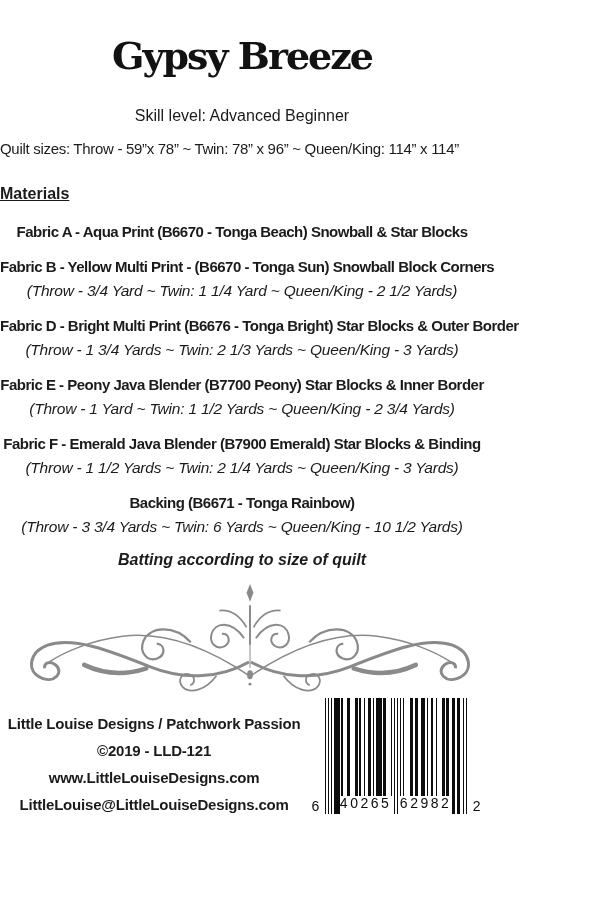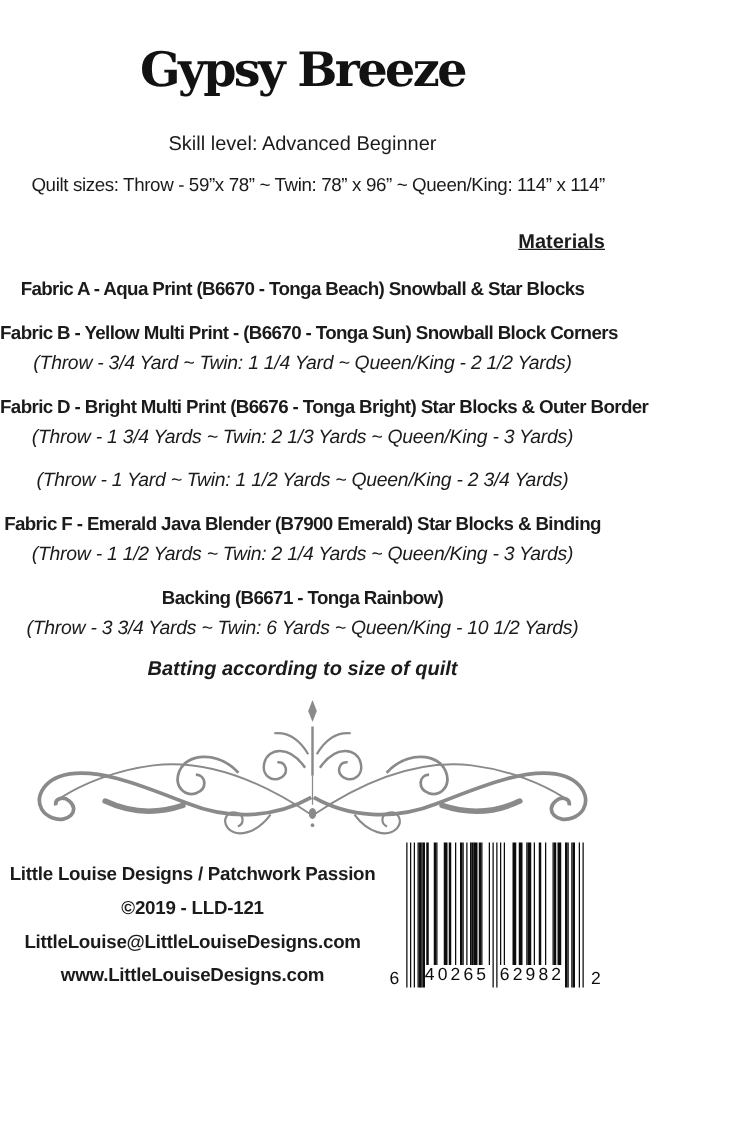--- a/index.html
+++ b/index.html
@@ -8,23 +8,23 @@
     font-family:"Liberation Sans",sans-serif;color:#1b1b1b;
     -webkit-font-smoothing:antialiased;
   }
   .page{padding-top:32px;position:relative;width:484px;height:873px;}
   .title{
     text-align:center;margin:0 0 26px 0;
     font-family:"DejaVu Serif",serif;font-weight:bold;
     font-size:38px;line-height:1.25;letter-spacing:-2px;color:#121212;
   }
   .skill{ text-align:center;font-size:16px;line-height:1.3;margin:0 0 13px 0;}
-  .sizes{ text-align:right;font-size:15px;letter-spacing:-0.3px;line-height:1.3;margin:0 0 25px 0;}
+  .sizes{ text-align:left;font-size:15px;letter-spacing:-0.3px;line-height:1.3;margin:0 0 25px 0;}
   .materials-h{
-    text-align:right;font-size:16px;font-weight:bold;
+    text-align:left;font-size:16px;font-weight:bold;
     text-decoration:underline;margin:0 0 15px 0;line-height:1.3;
   }
   .mat{text-align:center;margin:0 0 11px 0;}
   .mat-name{font-size:15px;font-weight:bold;line-height:24px;letter-spacing:-0.5px;white-space:nowrap;}
   .mat-yards{font-size:15.5px;font-style:italic;line-height:24px;letter-spacing:-0.2px;white-space:nowrap;}
   .batting{
     text-align:center;font-size:16px;font-weight:bold;font-style:italic;
     line-height:1.3;margin:2px 0 8px 0;
   }
   .flourish-wrap{width:500px;margin:0 auto;height:116px;}
@@ -72,20 +72,21 @@
   </div>
   <div class="mat">
     <div class="mat-name">Fabric B - Yellow Multi Print - (B6670 - Tonga Sun) Snowball Block Corners</div>
     <div class="mat-yards">(Throw - 3/4 Yard ~ Twin: 1 1/4 Yard ~ Queen/King - 2 1/2 Yards)</div>
   </div>
   <div class="mat">
     <div class="mat-name">Fabric D - Bright Multi Print (B6676 - Tonga Bright) Star Blocks &amp; Outer Border</div>
     <div class="mat-yards">(Throw - 1 3/4 Yards ~ Twin: 2 1/3 Yards ~ Queen/King - 3 Yards)</div>
   </div>
   <div class="mat">
+    <div class="mat-name">Fabric E - Peony Java Blender (B7700 Peony) Star Blocks &amp; Inner Border</div>
     <div class="mat-yards">(Throw - 1 Yard ~ Twin: 1 1/2 Yards ~ Queen/King - 2 3/4 Yards)</div>
   </div>
   <div class="mat">
     <div class="mat-name">Fabric F - Emerald Java Blender (B7900 Emerald) Star Blocks &amp; Binding</div>
     <div class="mat-yards">(Throw - 1 1/2 Yards ~ Twin: 2 1/4 Yards ~ Queen/King - 3 Yards)</div>
   </div>
   <div class="mat">
     <div class="mat-name">Backing (B6671 - Tonga Rainbow)</div>
     <div class="mat-yards">(Throw - 3 3/4 Yards ~ Twin: 6 Yards ~ Queen/King - 10 1/2 Yards)</div>
   </div>
@@ -109,22 +110,22 @@
       <path class="st" stroke-width="2" d="M490 135 L490 182"></path>
       <ellipse class="fi" cx="490" cy="196" rx="6" ry="9"></ellipse>
       <circle class="fi" cx="490" cy="215" r="3"></circle>
     </svg>
   </div>
 
   <div class="footer">
     <div class="footer-text">
       <div>Little Louise Designs / Patchwork Passion</div>
       <div>©2019 - LLD-121</div>
+      <div>www.LittleLouiseDesigns.com</div>
       <div>LittleLouise@LittleLouiseDesigns.com</div>
-      <div>www.LittleLouiseDesigns.com</div>
     </div>
     <div class="bc-col">
       <div class="bc-wrap">
         <div class="bc-bars" id="bc-bars">
             <span class="on tall"></span>
             <span class="tall"></span>
             <span class="on tall"></span>
             <span class="tall"></span>
             <span class="on tall"></span>
             <span class="tall"></span>

